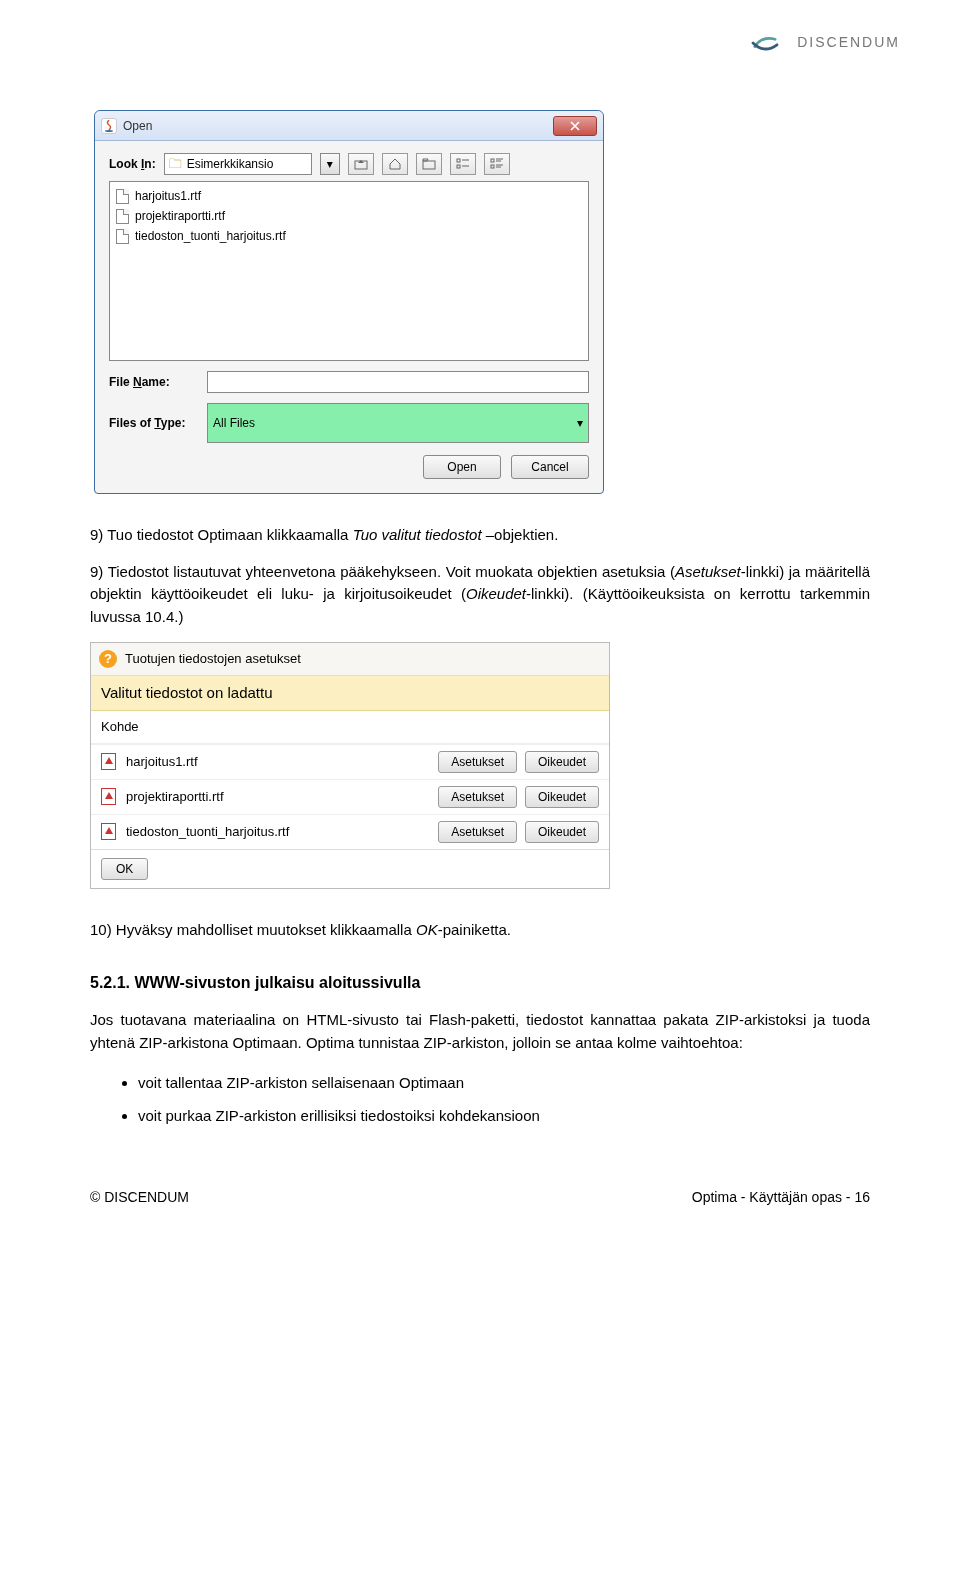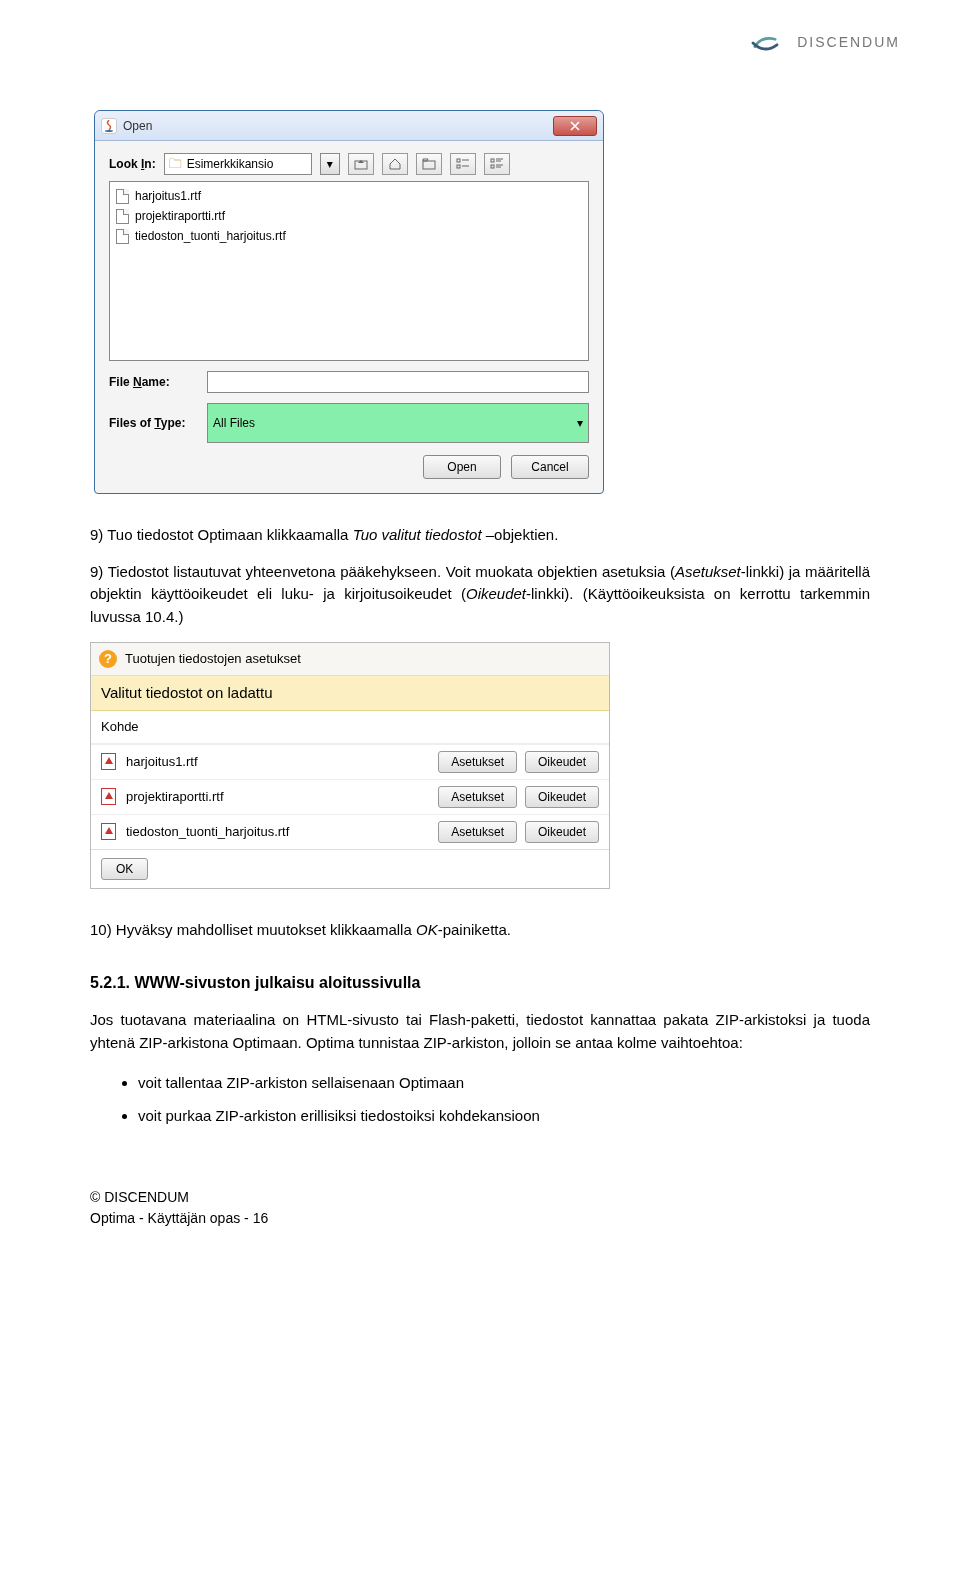--- a/index.html
+++ b/index.html
@@ -122,21 +122,21 @@
     height:22px; padding:0 14px; background:linear-gradient(#fafafa,#e0e0e0);
     border:1px solid #999; border-radius:3px; font-size:12px;
   }
 
   .heading { font-weight:bold; font-size:16px; margin: 30px 0 7px 0; }
   .just { text-align: justify; }
 
   ul.bullets { list-style: disc; padding-left: 48px; margin: 18px 0;}
   ul.bullets li { margin-bottom: 10px; }
 
-  .footer { display:flex; justify-content:space-between; margin-top:60px; font-size:14px;flex-direction:column;}
+  .footer { display:flex; justify-content:space-between; margin-top:60px; font-size:14px;}
 </style>
 </head>
 <body>
 
 <div class="header">
   <div class="logo">
     <svg class="logo-icon" viewBox="0 0 30 26">
       <path d="M4 18 Q12 6 26 10" stroke="#5aa0a0" stroke-width="3" fill="none" stroke-linecap="round"></path>
       <path d="M2 14 Q14 26 28 16" stroke="#3a5a7a" stroke-width="3" fill="none" stroke-linecap="round"></path>
     </svg>

